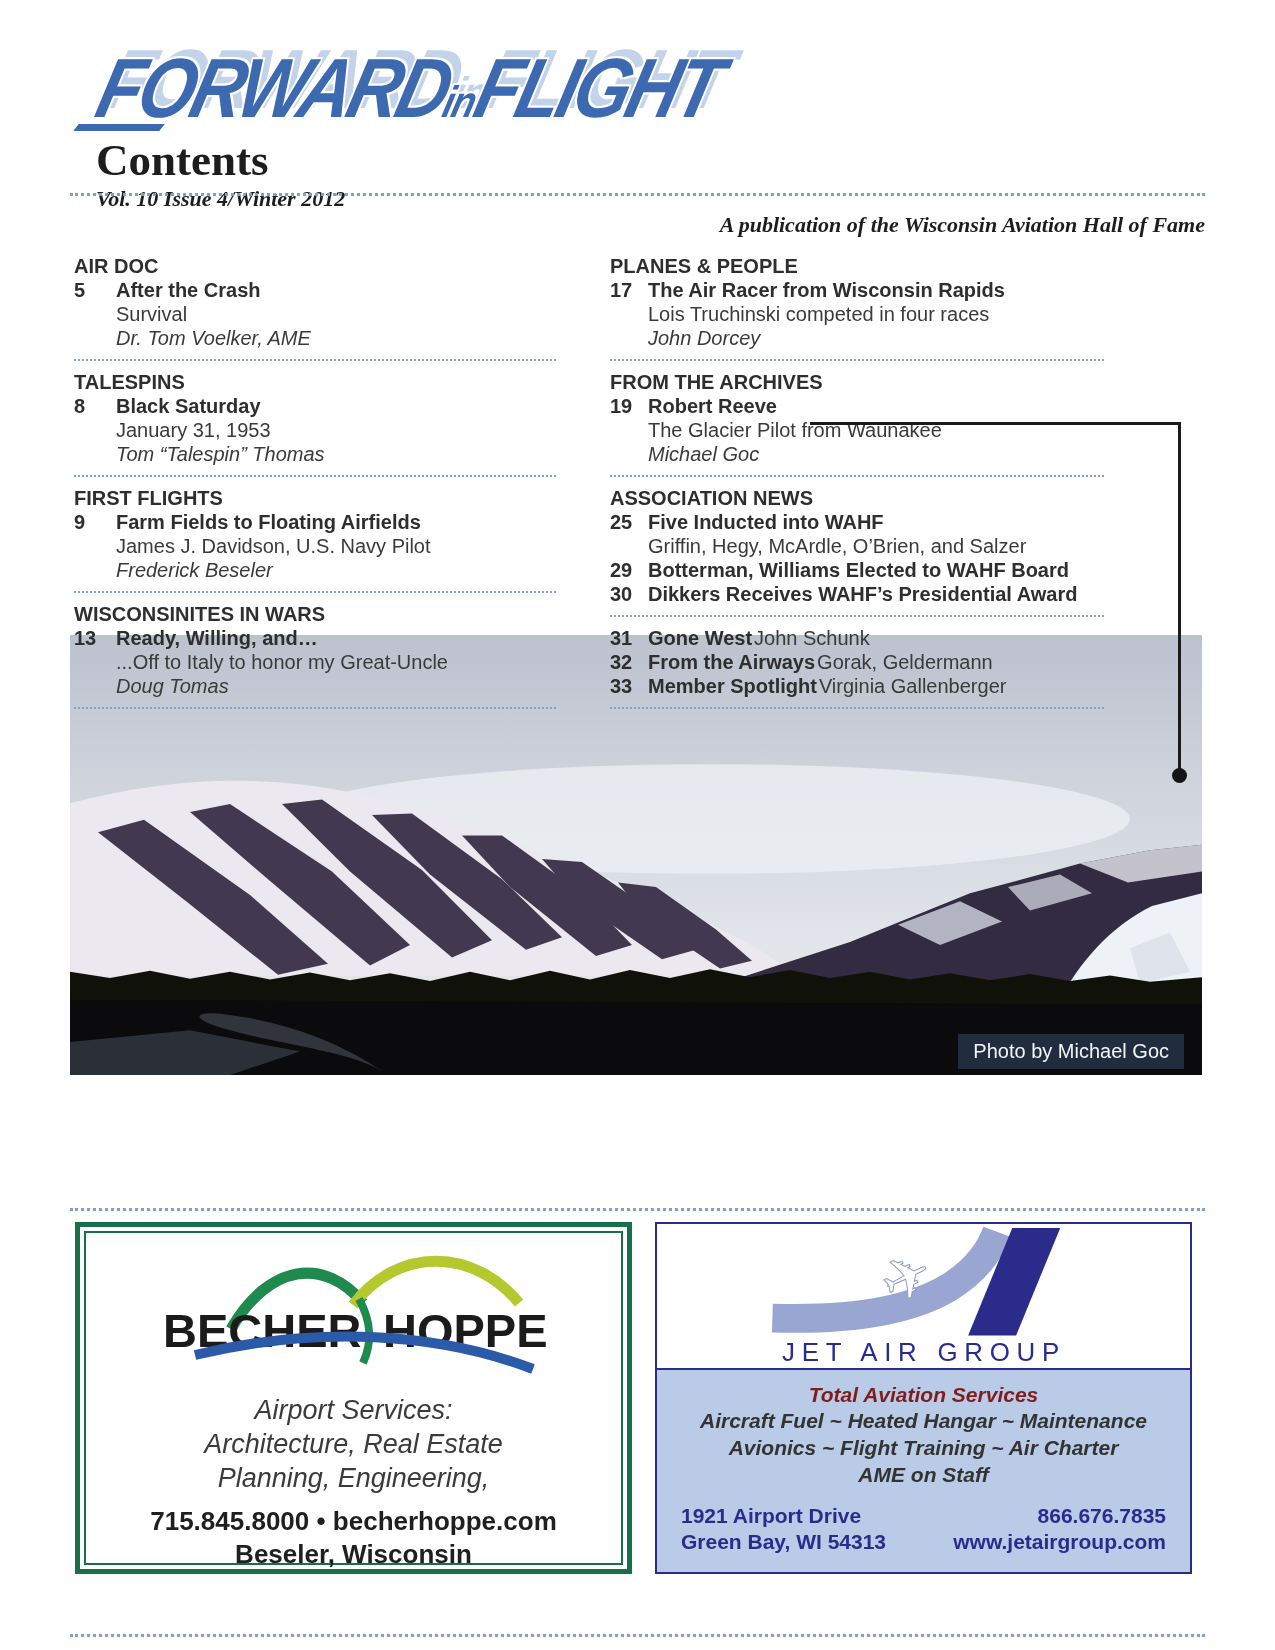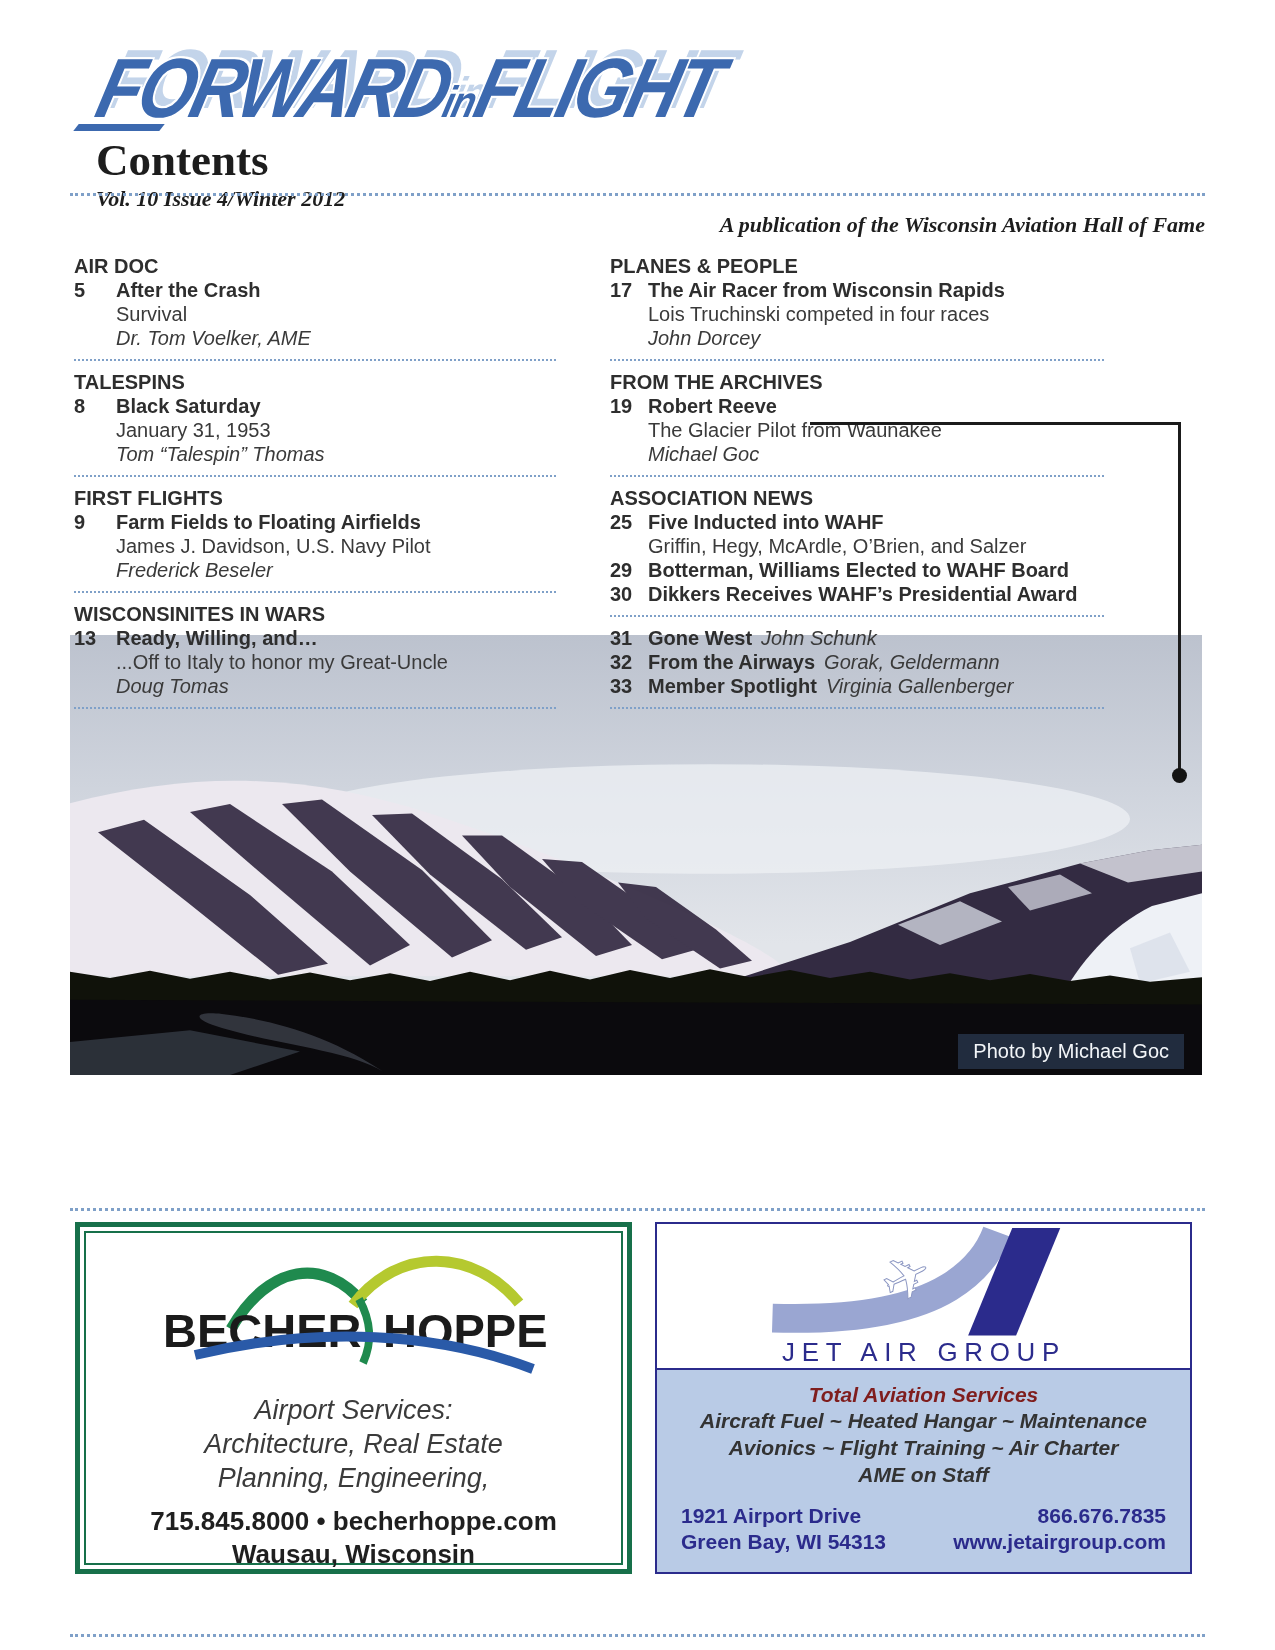--- a/index.html
+++ b/index.html
@@ -30,21 +30,21 @@
   .sec{border-bottom:2px dotted var(--rule);padding-bottom:9px;margin-bottom:9px;}
   .sec-h{font-weight:bold;color:var(--head);}
   .row{display:flex;}
   .pg{flex:0 0 42px;font-weight:bold;color:var(--head);}
   .col-right .pg{flex-basis:38px;}
   .t{font-weight:bold;color:var(--head);}
   .sub{padding-left:42px;}
   .col-right .sub{padding-left:38px;}
   .auth{padding-left:42px;font-style:italic;}
   .col-right .auth{padding-left:38px;}
-  .inline-auth{font-style:italic;font-weight:normal;color:var(--ink);margin-left:9px;}
+  .inline-auth{font-weight:normal;color:var(--ink);margin-left:2px;}
   
   .callout-h{position:absolute;left:810px;top:422px;width:371px;height:3px;background:#1b1b1b;z-index:3;}
   .callout-v{position:absolute;left:1178px;top:422px;width:3px;height:352px;background:#1b1b1b;z-index:3;}
   .callout-dot{position:absolute;left:1172px;top:768px;width:15px;height:15px;border-radius:50%;background:#141414;z-index:3;}
   
   .photo{position:absolute;left:70px;top:635px;width:1132px;height:440px;z-index:1;}
   .photo svg{display:block;width:100%;height:100%;}
   .photo-caption{position:absolute;right:18px;bottom:6px;background:rgba(38,52,72,.83);
         color:#f3f6f9;font-size:20px;padding:6px 15px;z-index:2;}
   
@@ -229,21 +229,21 @@
         <text x="244" y="104" font-family="Liberation Sans, sans-serif" font-size="47" font-weight="bold" fill="#1b1b1b">HOPPE</text>
         <path d="M56,112 C180,82 300,90 394,126" stroke="#2a5aa8" stroke-width="10" fill="none"></path>
       </svg>
       <div class="becher-services">
         <div>Airport Services:</div>
         <div>Architecture, Real Estate</div>
         <div>Planning,  Engineering,</div>
       </div>
       <div class="becher-contact">
         <div>715.845.8000  •  becherhoppe.com</div>
-        <div>Wausau, Wisconsin</div>
+        <div>Beseler, Wisconsin</div>
       </div>
     </div>
   </div>
 
   <div class="ad-jet">
     <div class="jet-logo-area">
       <svg width="340" height="142" viewBox="0 0 340 148" style="margin-top:2px">
         <path d="M12,96 C78,98 150,92 196,64 C222,48 238,28 246,6" stroke="#9aa6d2" stroke-width="30" fill="none"></path>
         <polygon points="262,2 312,2 266,114 216,114" fill="#2b2b8c"></polygon>
         <text x="158" y="74" font-size="62" fill="#ffffff" stroke="#8b96c2" stroke-width="1" text-anchor="middle" transform="rotate(-26 158 66)">✈</text>

